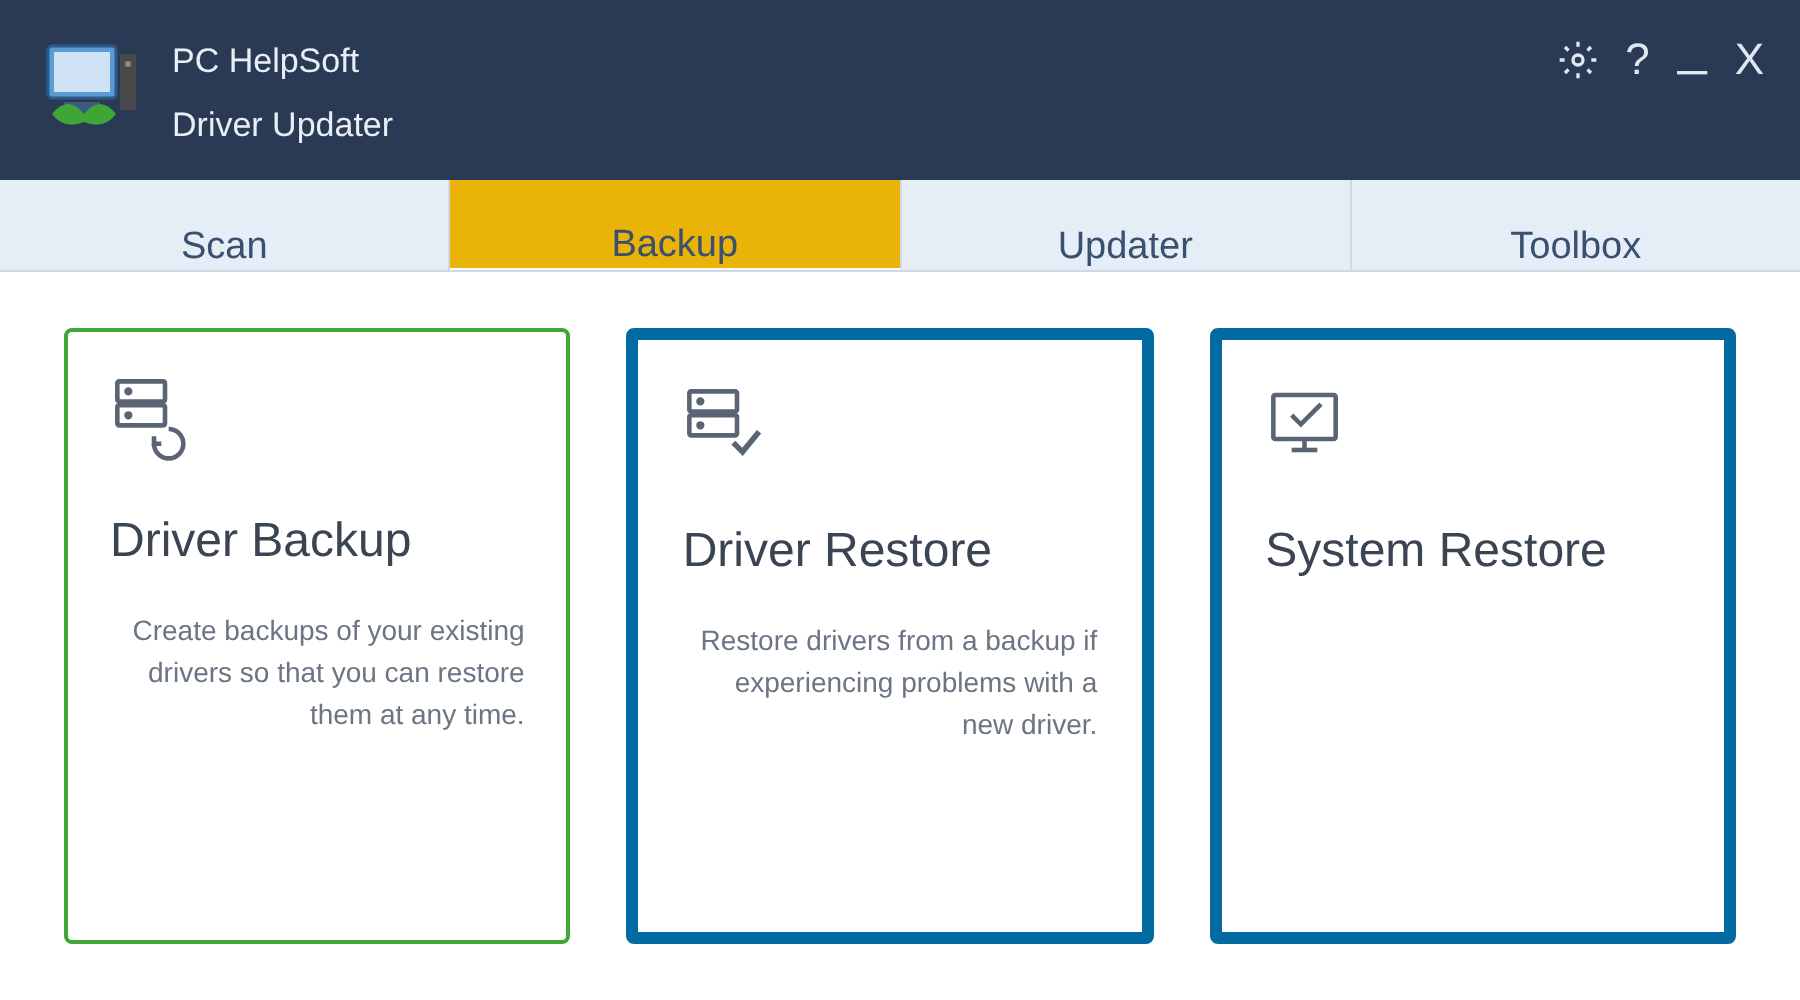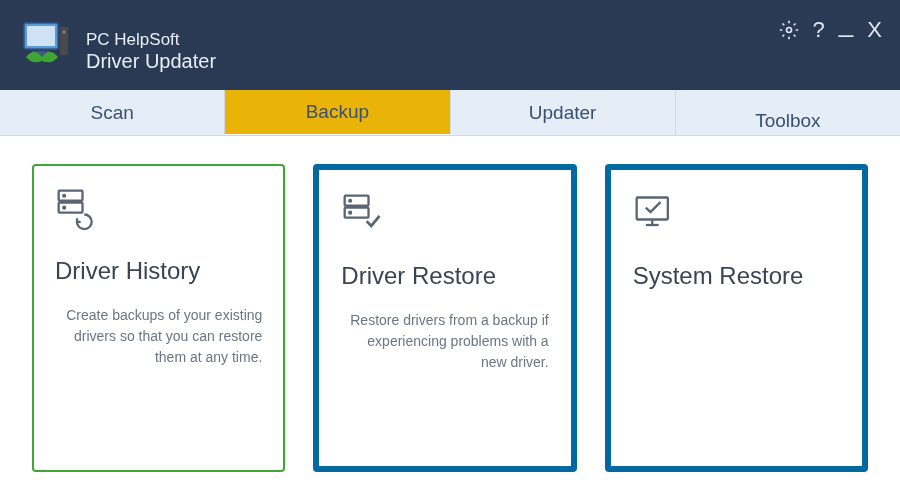--- a/index.html
+++ b/index.html
@@ -26,21 +26,21 @@
     .logo-icon {
       width: 56px;
       height: 56px;
       position: relative;
     }
     .logo-text {
       color: #e8eef5;
       line-height: 1.15;
     }
     .logo-line1 { font-size: 17px; font-weight: 400; }
-    .logo-line2 { font-size: 20px; font-weight: 300; }
+    .logo-line2 { font-size: 17px; font-weight: 300; margin-top: 13px; }
     .window-controls {
       position: absolute;
       right: 18px;
       top: 14px;
       display: flex;
       align-items: center;
       gap: 14px;
       color: #dfe7f0;
       font-size: 20px;
     }
@@ -52,21 +52,21 @@
     }
     .tabbar {
       display: flex;
       height: 46px;
       background: #e5edf6;
       border-bottom: 1px solid #cfd8e3;
     }
     .tab {
       flex: 1;
       display: flex;
-      align-items: center;
+      align-items: flex-end;
       justify-content: center;
       font-size: 19px;
       color: #3a5070;
       border-right: 1px solid #cfd8e3;
       background: #e5edf6;
       cursor: pointer;
     }
     .tab:last-child { border-right: none; margin-top: 16px; }
     .tab.active {
       background: #eab308;
@@ -165,21 +165,21 @@
     <div class="card-icon">
       <svg width="44" height="44" viewBox="0 0 48 48" fill="none" stroke="#5a6474" stroke-width="2.5">
         <rect x="4" y="4" width="26" height="11" rx="1"></rect>
         <rect x="4" y="17" width="26" height="11" rx="1"></rect>
         <circle cx="10" cy="9.5" r="1" fill="#5a6474"></circle>
         <circle cx="10" cy="22.5" r="1" fill="#5a6474"></circle>
         <path d="M 32 30 A 8 8 0 1 1 24 38" stroke-width="2.5"></path>
         <path d="M 24 34 L 24 38 L 28 38" stroke-width="2.5"></path>
       </svg>
     </div>
-    <div class="card-title">Driver History</div>
+    <div class="card-title">Driver Backup</div>
     <div class="card-desc">Create backups of your existing drivers so that you can restore them at any time.</div>
   </div>
 
   <div class="card">
     <div class="card-icon">
       <svg width="44" height="44" viewBox="0 0 48 48" fill="none" stroke="#5a6474" stroke-width="2.5">
         <rect x="4" y="4" width="26" height="11" rx="1"></rect>
         <rect x="4" y="17" width="26" height="11" rx="1"></rect>
         <circle cx="10" cy="9.5" r="1" fill="#5a6474"></circle>
         <circle cx="10" cy="22.5" r="1" fill="#5a6474"></circle>

